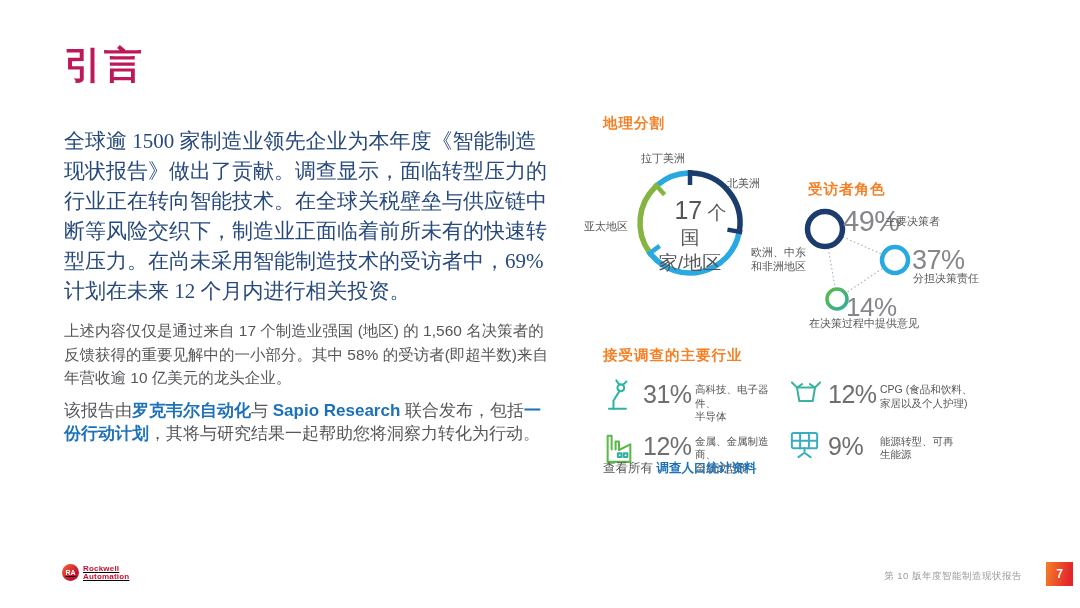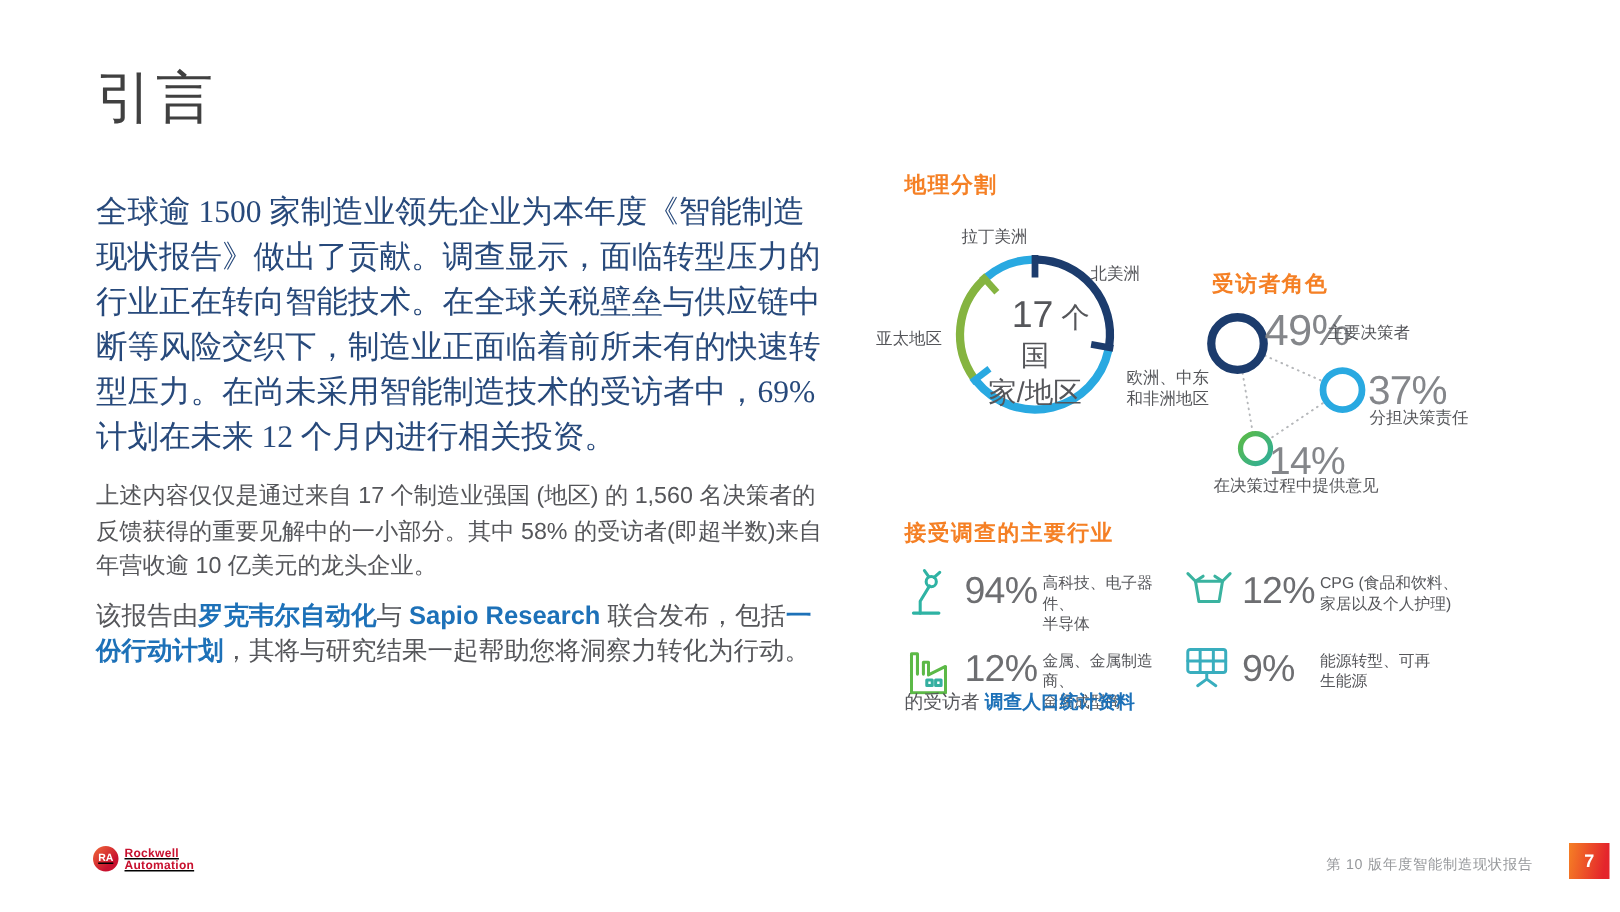--- a/index.html
+++ b/index.html
@@ -3,21 +3,21 @@
 <meta charset="utf-8">
 <style>
   html,body{margin:0;padding:0;background:#ffffff;}
   .page{
     position:relative;width:1080px;height:608px;background:#ffffff;overflow:hidden;
     font-family:"Liberation Sans","DejaVu Sans",sans-serif;
   }
   
   .page-title{
     position:absolute;left:64px;top:40px;
-    font-size:38px;font-weight:400;color:#404040;letter-spacing:2px;
+    font-size:38px;font-weight:700;color:#be185d;letter-spacing:2px;
   }
   .intro{position:absolute;left:64px;top:126px;width:484px;}
   .intro .p1{
     font-size:21px;line-height:30px;color:#27497B;margin:0 0 13px 0;font-weight:400;font-family:Liberation Serif, serif;
   }
   .intro .p2{
     font-size:15.5px;line-height:23.5px;color:#55565A;margin:0 0 9px 0;
   }
   .intro .p3{
     font-size:17px;line-height:23.5px;color:#55565A;margin:0;
@@ -143,21 +143,21 @@
 
     <div class="ind-item">
       <span class="ind-icon">
         <svg width="30" height="34" viewBox="0 0 26 30" fill="none" stroke="#2FB3A4" stroke-width="1.8" stroke-linecap="round" stroke-linejoin="round">
           <path d="M5 28 h15"></path>
             <path d="M9 28 v-7 l5.5 -9"></path>
             <circle cx="15.5" cy="9.5" r="3"></circle>
             <path d="M14 6.5 l-2.5 -3.5 M17.2 7 l3.3 -3"></path>
         </svg>
       </span>
-      <span class="ind-val">94%</span>
+      <span class="ind-val">31%</span>
       <span class="ind-lab">高科技、电子器件、
 半导体</span>
     </div>
 
     <div class="ind-item">
       <span class="ind-icon">
         <svg width="36" height="30" viewBox="0 0 32 26" fill="none" stroke="#3AB3A0" stroke-width="1.8" stroke-linecap="round" stroke-linejoin="round">
           <path d="M8 9 h16 l-2 12 h-12 z"></path>
             <path d="M8 9 L3.5 4.5 M24 9 l4.5 -4.5"></path>
             <path d="M8 9 l4.5 -3 M24 9 l-4.5 -3"></path>
@@ -190,21 +190,21 @@
             <path d="M15 17.5 v4 M9.5 25.5 l5.5 -4 5.5 4"></path>
         </svg>
       </span>
       <span class="ind-val">9%</span>
       <span class="ind-lab">能源转型、可再
 生能源</span>
     </div>
 
   </div>
 
-  <div class="ind-link-row"><span>的受访者 </span><span class="inline-link">调查人口统计资料</span></div>
+  <div class="ind-link-row"><span>查看所有 </span><span class="inline-link">调查人口统计资料</span></div>
 
   <div class="footer-logo">
     <div class="logo-badge">RA</div>
     <div class="logo-text">
       <div>Rockwell</div>
       <div>Automation</div>
     </div>
   </div>
   <div class="footer-title">第 10 版年度智能制造现状报告</div>
   <div class="page-badge">7</div>

